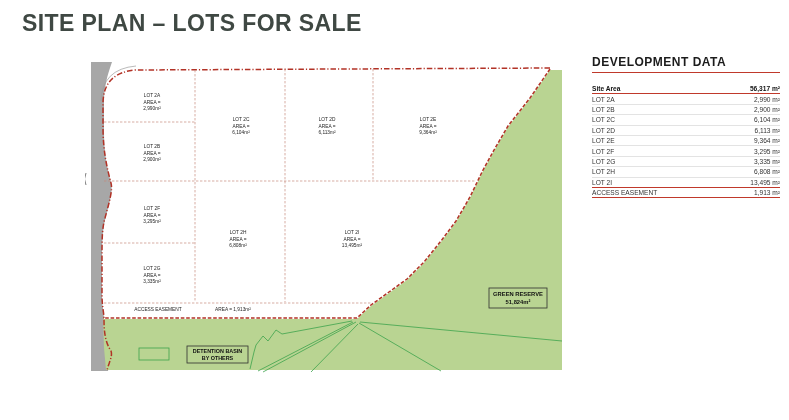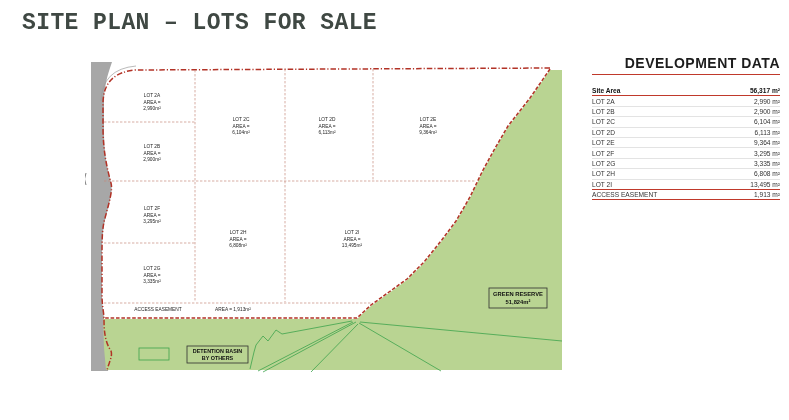--- a/index.html
+++ b/index.html
@@ -2,32 +2,32 @@
 <html><head>
 <meta charset="utf-8">
 <style>
   html,body{margin:0;padding:0;}
   body{
     width:789px;height:420px;position:relative;background:#ffffff;
     font-family:"Liberation Sans", sans-serif;overflow:hidden;
   }
   .page-title{
     position:absolute;left:22px;top:10px;margin:0;
-    font-size:23px;font-weight:700;letter-spacing:.4px;color:#3f4843;font-family:Liberation Mono, monospace;
+    font-size:23px;font-weight:700;letter-spacing:.4px;color:#3f4843;
   }
   
   .plan-svg{position:absolute;left:85px;top:56px;}
   .lot-label{font-size:4.8px;fill:#1f1f1f;text-anchor:middle;font-weight:500;}
   .box-label{fill:#111;text-anchor:middle;font-weight:600;}
   
   .dev-table{
     position:absolute;left:592px;top:55px;width:188px;color:#222;
   }
   .dev-table .tbl-title{
-    text-align:right;font-size:14px;font-weight:700;letter-spacing:.5px;color:#1c1c1c;
+    text-align:left;font-size:12px;font-weight:700;letter-spacing:.5px;color:#1c1c1c;
   }
   .dev-table .title-rule{height:0;border-top:1.6px solid #c0392b;margin-top:3px;}
   .dev-table .rows{margin-top:11px;}
   .row{
     display:flex;justify-content:space-between;align-items:baseline;
     font-size:6.6px;line-height:7px;padding:1.3px 0 1.1px 0;
     border-bottom:.6px solid #e3e3e3;color:#333;
   }
   .row .val{text-align:right;}
   .row.bold{font-weight:700;color:#111;border-bottom:1.2px solid #c0392b;}

